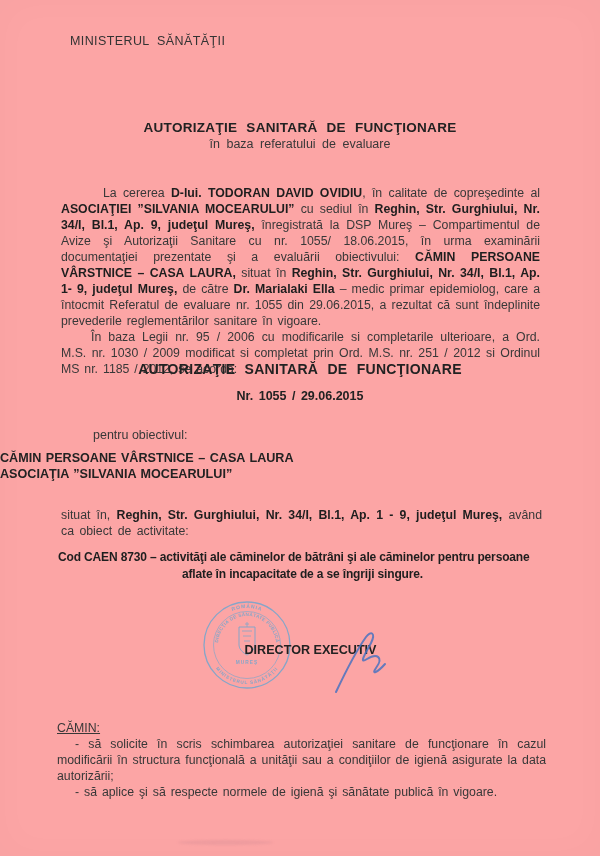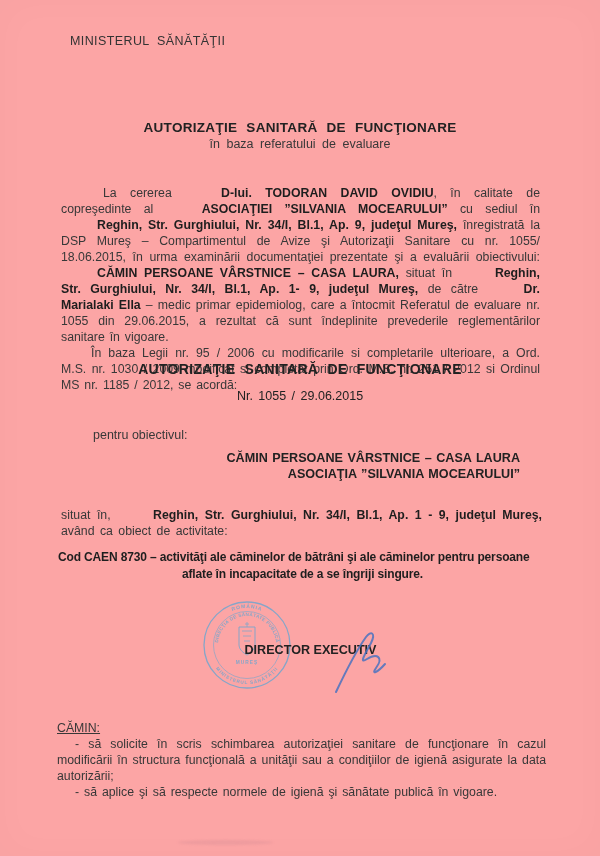--- a/index.html
+++ b/index.html
@@ -6,37 +6,37 @@
   .page{
     position:relative;
     width:600px;height:856px;
     margin:0 auto;
     background:#fca5a5;
     font-family:"Liberation Sans","DejaVu Sans",sans-serif;
     color:#383838;
     overflow:hidden;
     box-shadow:inset 0 0 40px rgba(0,0,0,0.02);
   }
-  b{color:#1e1e1e;margin-left:36px;}
+  b{color:#1e1e1e;}
   
   .letterhead{position:absolute;top:33px;left:70px;font-size:12.5px;line-height:17px;letter-spacing:.4px;word-spacing:4px;color:#333;}
   
   .doc-title{position:absolute;top:120px;left:0;width:600px;text-align:center;}
   .t-main{font-weight:bold;font-size:13.5px;letter-spacing:.3px;word-spacing:5px;color:#222;}
   .t-sub{font-size:12.5px;margin-top:2px;word-spacing:3px;}
   
   .body-block{position:absolute;top:185px;left:61px;width:479px;font-size:12.3px;line-height:16px;text-align:justify;word-spacing:1.5px;}
   .body-block p{margin:0;}
   .p1{text-indent:42px;}
   .p2{text-indent:30px;}
   
   .grant-heading{position:absolute;top:361px;left:0;width:600px;text-align:center;font-weight:bold;font-size:14px;word-spacing:5px;letter-spacing:.3px;color:#222;}
-  .grant-number{position:absolute;top:389px;left:0;width:600px;text-align:center;font-weight:normal;font-size:12.5px;word-spacing:2px;color:#222;}
+  .grant-number{position:absolute;top:389px;left:0;width:600px;text-align:center;font-weight:bold;font-size:12.5px;word-spacing:2px;color:#222;}
   .for-label{position:absolute;top:428px;left:75px;font-size:12.5px;padding-left:18px;}
-  .objective{position:absolute;top:451px;left:0;width:520px;text-align:right;font-weight:bold;font-size:12.6px;line-height:15.5px;color:#222;word-spacing:1px;}
+  .objective{position:absolute;top:451px;left:0;width:520px;text-align:left;font-weight:bold;font-size:12.6px;line-height:15.5px;color:#222;word-spacing:1px;}
   .located{position:absolute;top:507px;left:61px;width:481px;margin:0;font-size:12.3px;line-height:16px;text-align:justify;word-spacing:2px;}
   .caen{position:absolute;top:549px;left:58px;width:489px;font-weight:bold;font-size:12px;line-height:16.5px;color:#1e1e1e;letter-spacing:-.15px;}
   .caen1{white-space:nowrap;}
   .caen2{text-align:center;}
   
   .sig-block{position:absolute;top:643px;left:158px;width:305px;text-align:center;font-weight:bold;font-size:12.6px;line-height:15.5px;color:#222;}
   .stamp{position:absolute;top:600px;left:202px;width:90px;height:90px;opacity:.8;}
   .stamp circle,.stamp path.shield{fill:none;stroke:#69a6d1;}
   .stamp text{fill:#69a6d1;font-family:"Liberation Sans",sans-serif;font-weight:bold;}
   .s1{font-size:5px;letter-spacing:.9px;}

